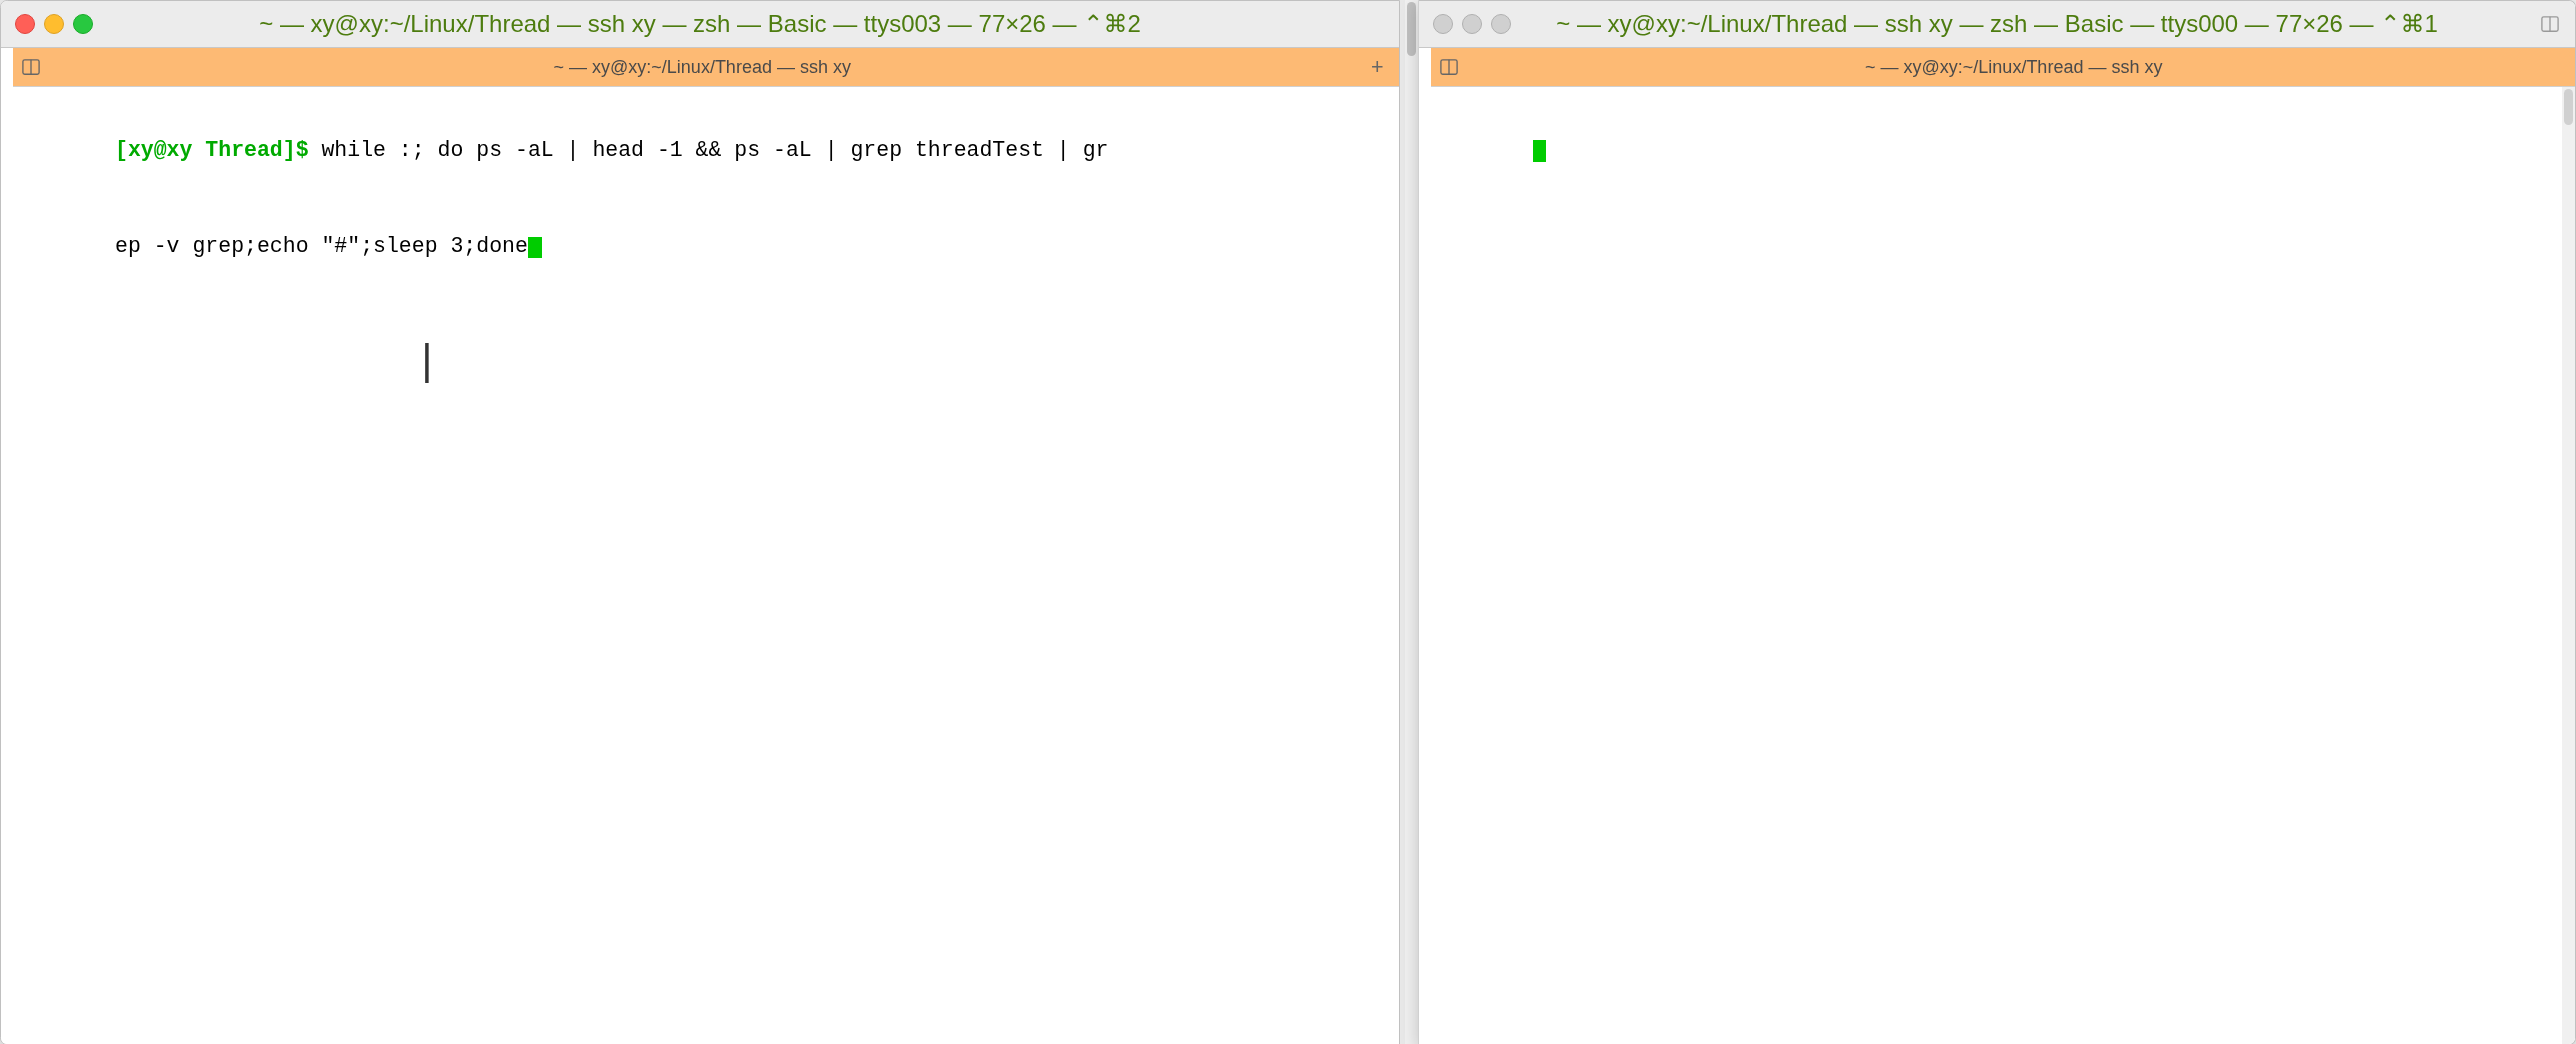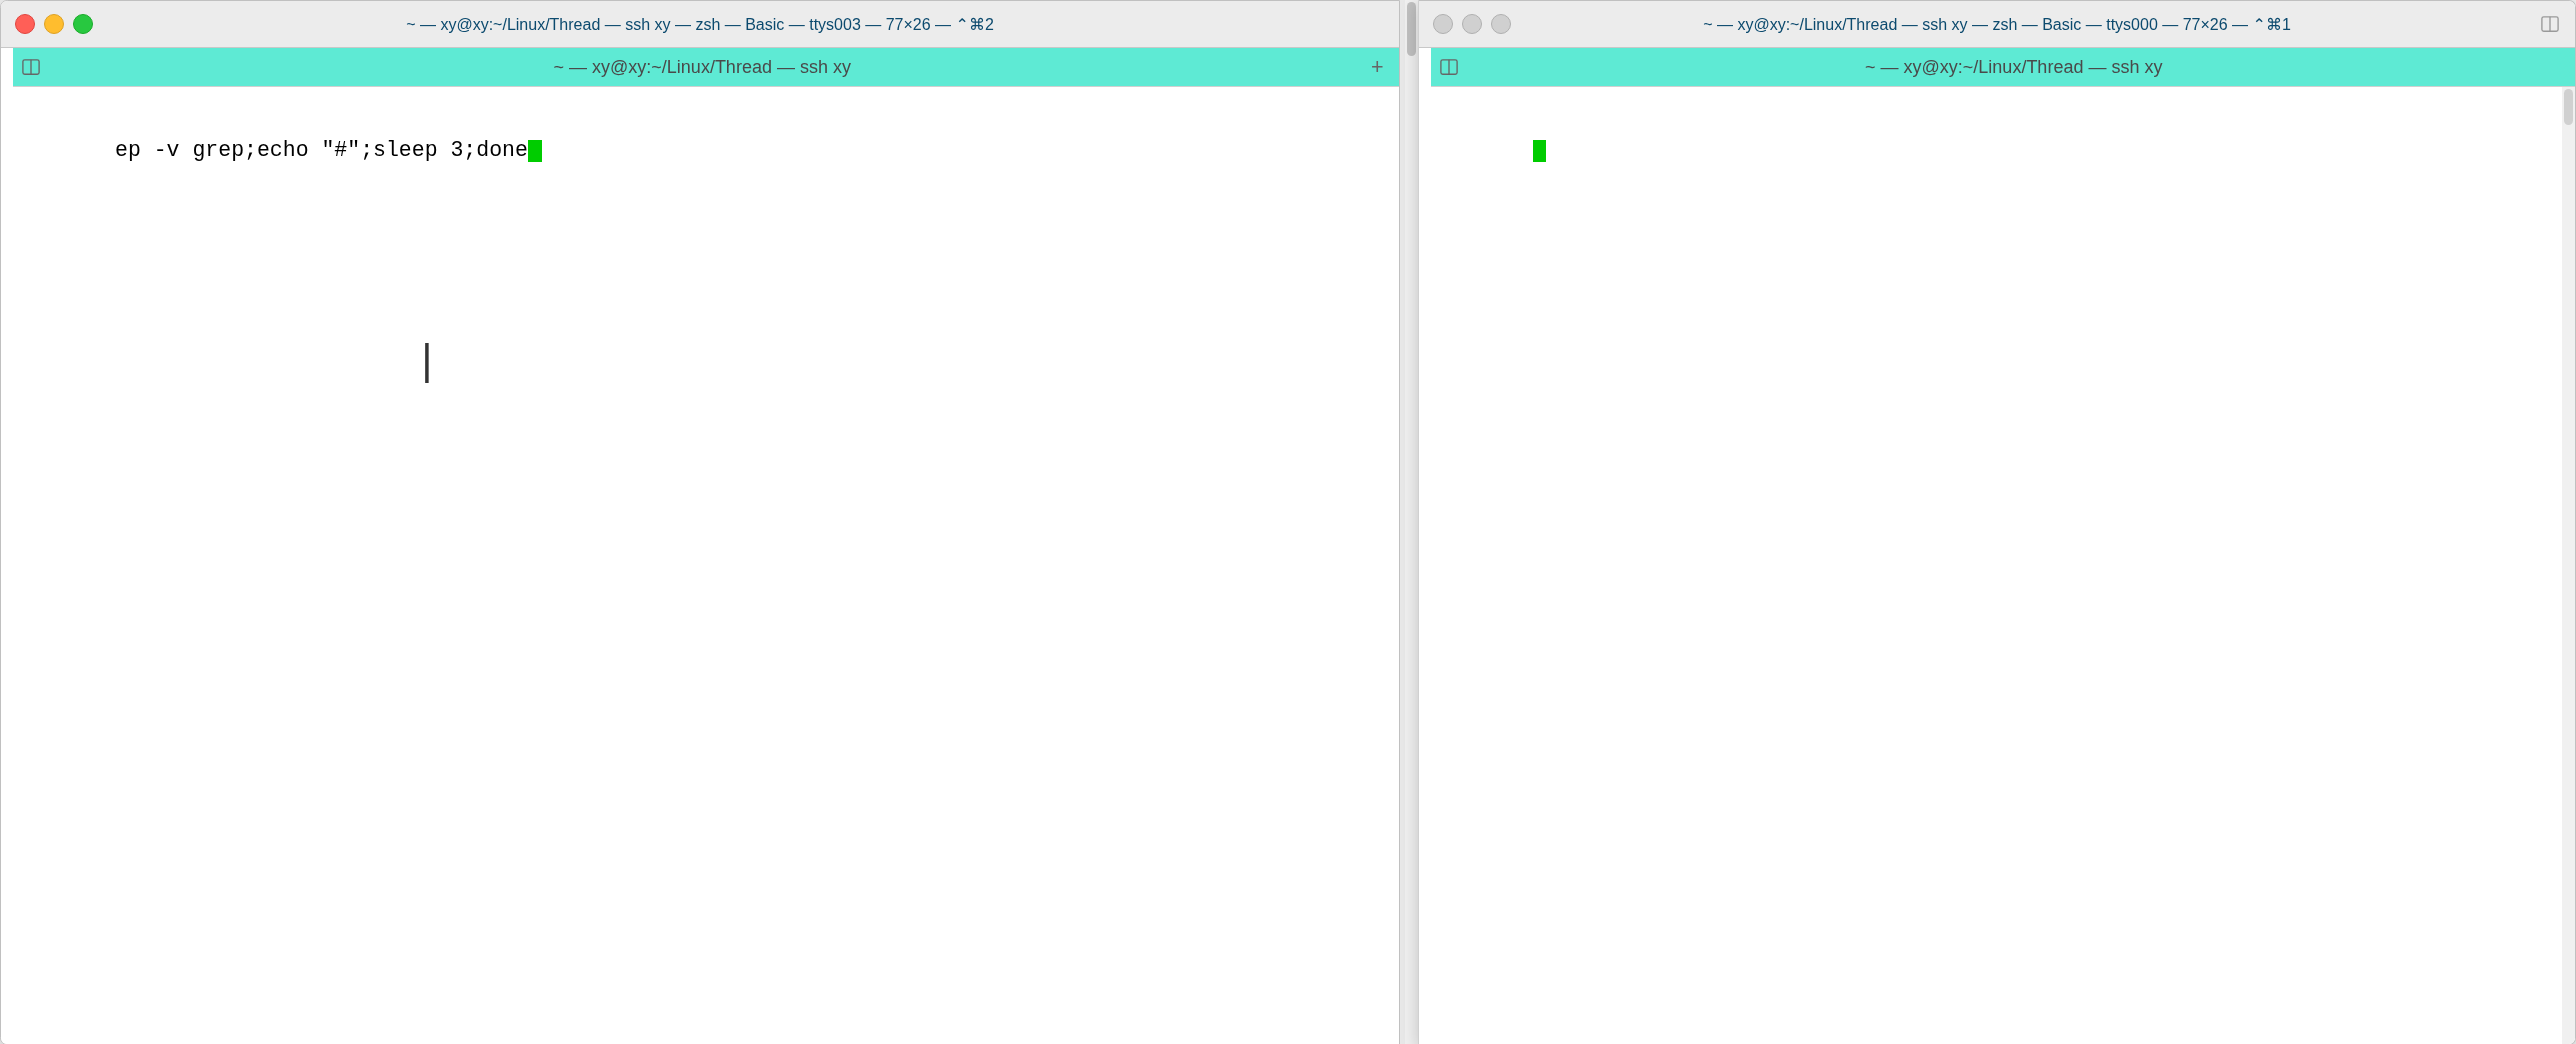--- a/index.html
+++ b/index.html
@@ -71,22 +71,22 @@
       border: 0.9px solid rgba(0,0,0,0.15);
     }
 
     .tl-close { background: #ff5f57; border-color: #e0443e; }
     .tl-minimize { background: #ffbd2e; border-color: #dea123; }
     .tl-maximize { background: #28c840; border-color: #1aab29; }
 
     .tl-inactive { background: #d0d0d0; border-color: #b0b0b0; }
 
     .title-text {
-      font-size: 16px;
-      color: #0c4a6e;
+      font-size: 24px;
+      color: #4d7c0f;
       font-family: -apple-system, BlinkMacSystemFont, 'Helvetica Neue', sans-serif;
       font-weight: 400;
       white-space: nowrap;
     }
 
     .right-controls {
       position: absolute;
       right: 14.4px;
       display: flex;
       gap: 9px;
@@ -102,21 +102,21 @@
       font-size: 16px;
       cursor: pointer;
       display: flex;
       align-items: center;
       justify-content: center;
     }
 
     .tab-bar {
       display: flex;
       align-items: center;
-      background: #5eead4;
+      background: #fdba74;
       border-bottom: 0.9px solid #d0d0d0;
       height: 39px;
       padding: 0 7.2px;
       flex-shrink: 0;
       margin-left: 12px;
     }
 
     .tab-bar-left {
       display: flex;
       align-items: center;
@@ -250,20 +250,23 @@
         </div>
       </div>
       <div class="tab-bar-center">
         <span class="tab-label">~ — xy@xy:~/Linux/Thread — ssh xy</span>
       </div>
       <button class="tab-add-btn">+</button>
     </div>
 
     <div class="terminal-body" style="position:relative;">
       <div class="terminal-line">
+        <span class="prompt-green">[xy@xy Thread]$ </span><span>while :; do ps -aL | head -1 &amp;&amp; ps -aL | grep threadTest | gr</span>
+      </div>
+      <div class="terminal-line">
         <span>ep -v grep;echo "#";sleep 3;done</span><span class="cursor-block"></span>
       </div>
       <div class="i-beam">|</div>
     </div>
 
   </div>
 
   <div style="width:18px; background:#e8e8e8; position:relative; flex-shrink:0;">
     <div class="scrollbar-track">
       <div class="scrollbar-thumb"></div>

